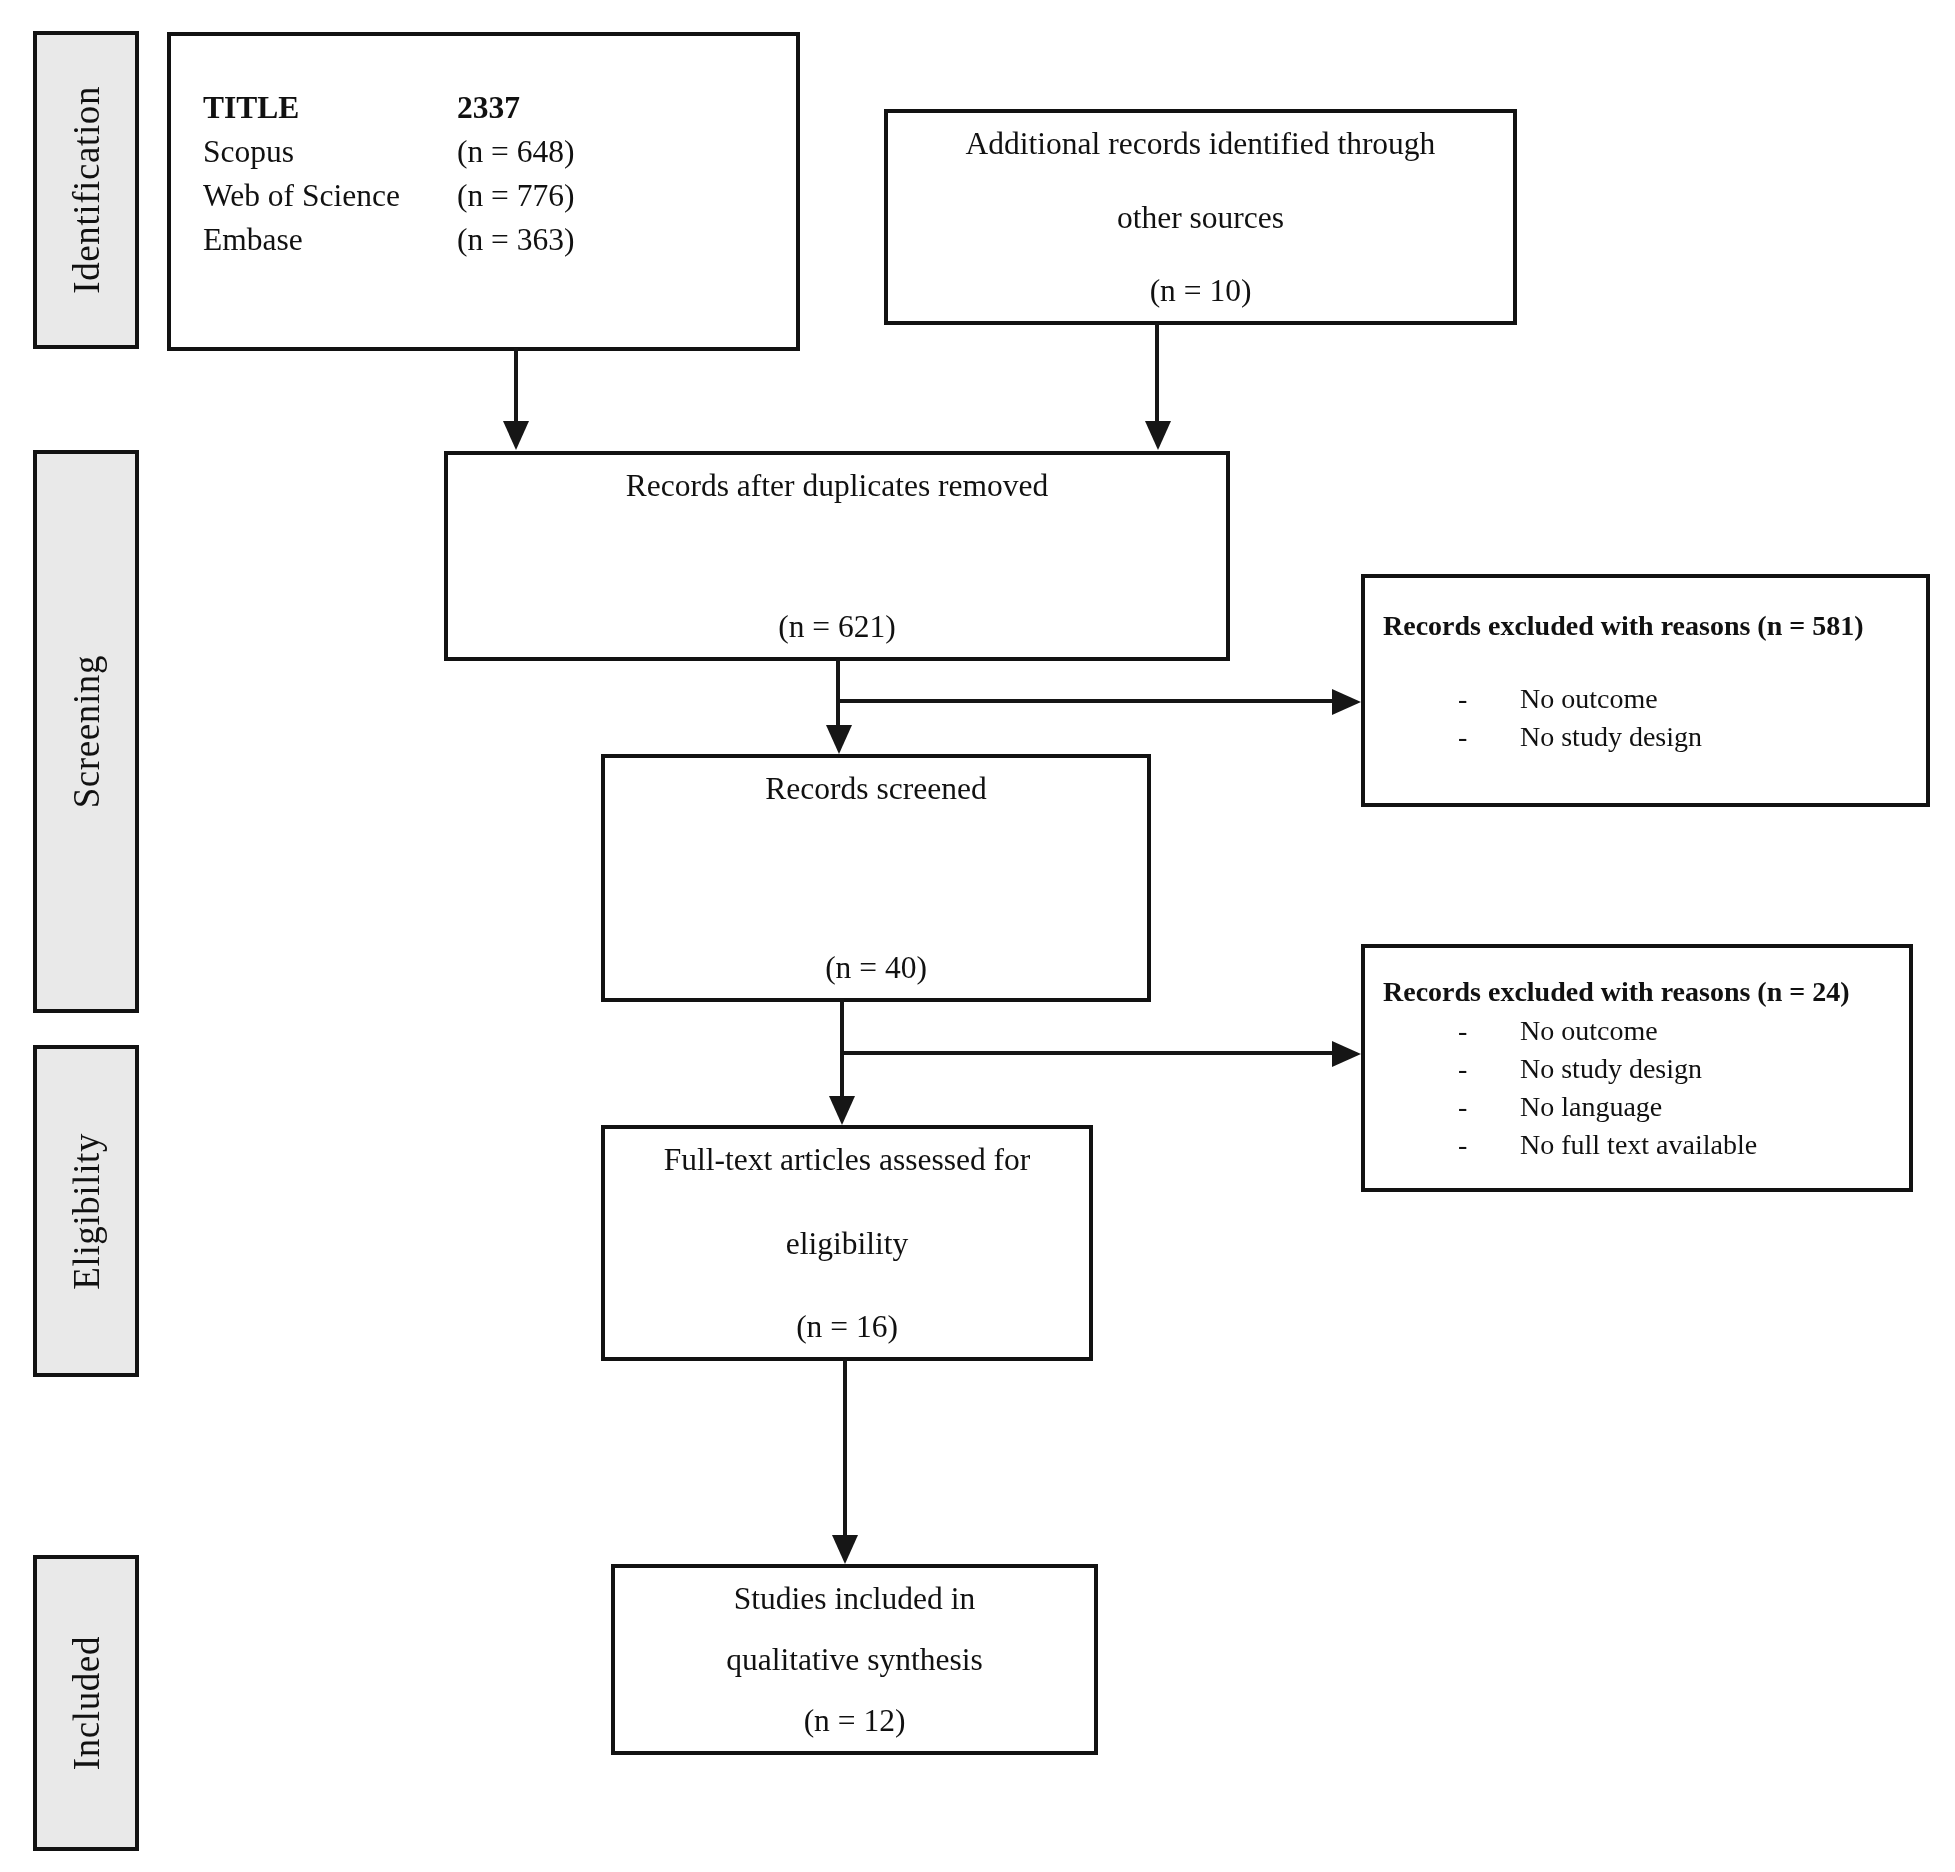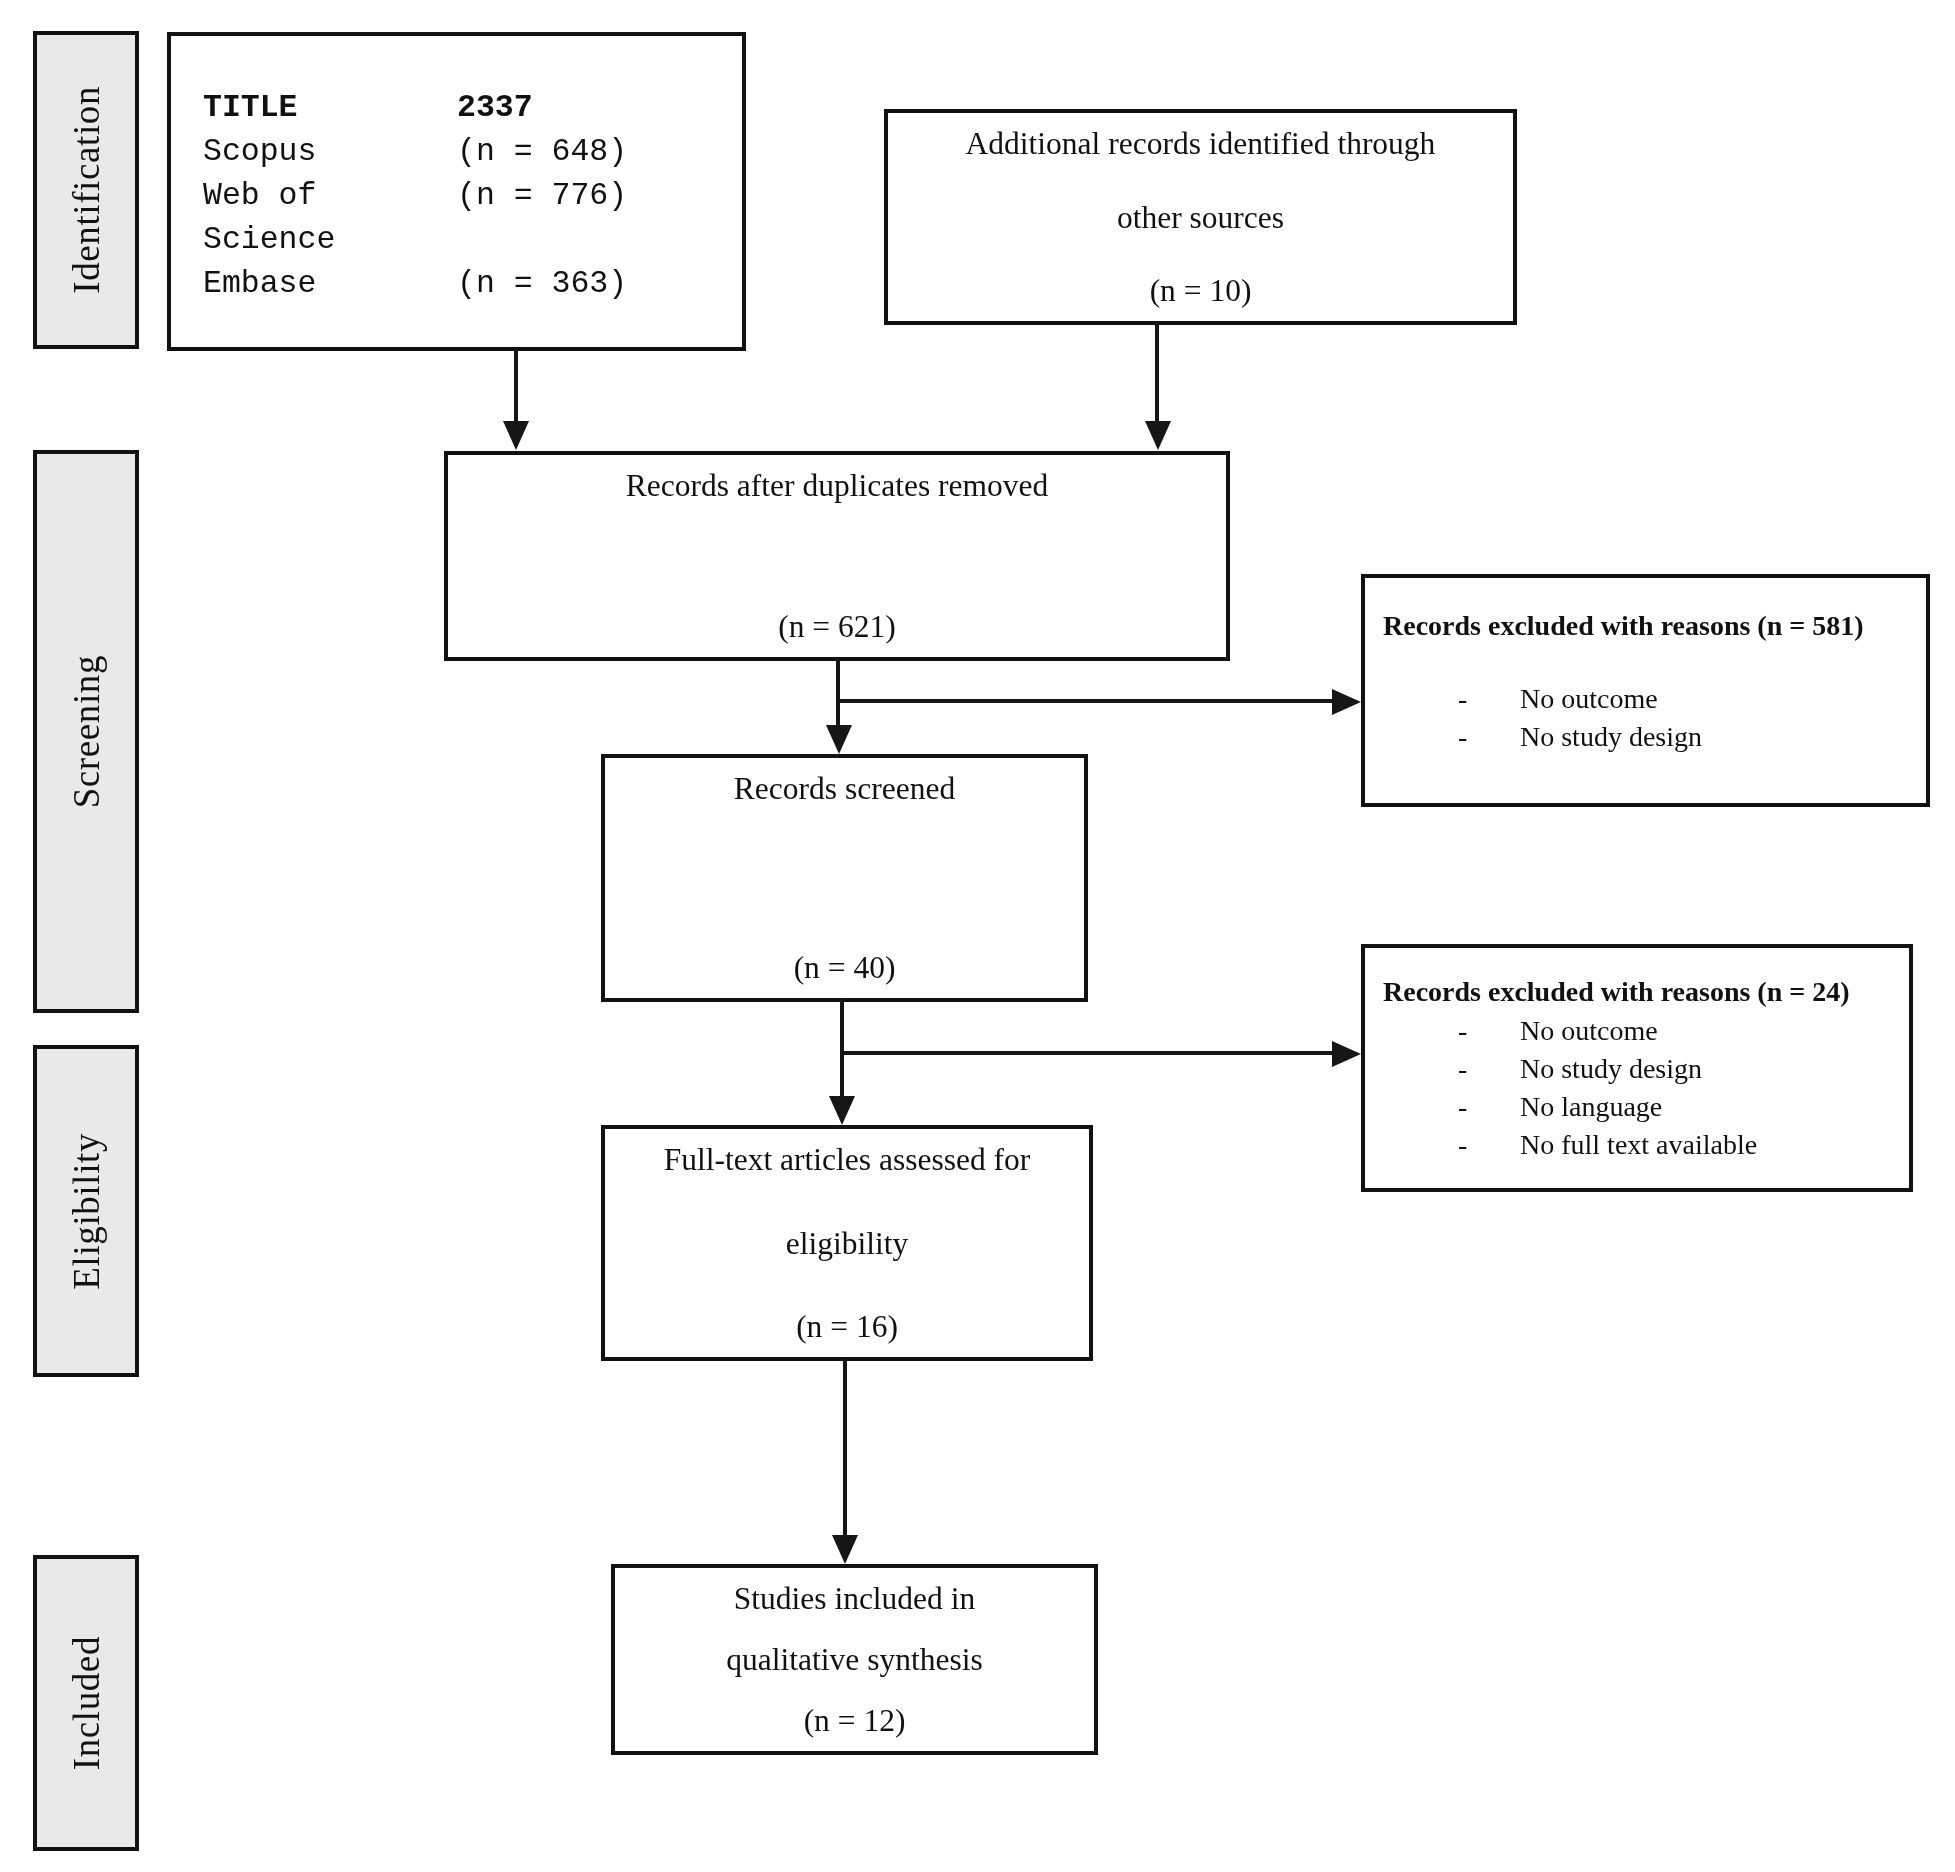--- a/index.html
+++ b/index.html
@@ -74,21 +74,21 @@
   <div class="box stage" style="left:33px; top:450px; width:106px; height:563px;">
     <span class="vlabel">Screening</span>
   </div>
   <div class="box stage" style="left:33px; top:1045px; width:106px; height:332px;">
     <span class="vlabel">Eligibility</span>
   </div>
   <div class="box stage" style="left:33px; top:1555px; width:106px; height:296px;">
     <span class="vlabel">Included</span>
   </div>
 
-  <div class="box" style="left:167px; top:31.5px; width:579px; height:319px;font-family:Liberation Mono, monospace;">
+  <div class="box" style="left:167px; top:31.5px; width:633px; height:319px;">
     <div class="src-table">
       <div class="src-row hdr">
         <span class="lab">TITLE</span>
         <span class="val">2337</span>
       </div>
       <div class="src-row">
         <span class="lab">Scopus</span>
         <span class="val">(n = 648)</span>
       </div>
       <div class="src-row">
@@ -110,21 +110,21 @@
     </div>
   </div>
 
   <div class="box" style="left:444px; top:451px; width:786px; height:210px;">
     <div class="center-lines">
       <div>Records after duplicates removed</div>
       <div>(n = 621)</div>
     </div>
   </div>
 
-  <div class="box" style="left:601px; top:754px; width:487px; height:248px;">
+  <div class="box" style="left:601px; top:754px; width:550px; height:248px;">
     <div class="center-lines">
       <div>Records screened</div>
       <div>(n = 40)</div>
     </div>
   </div>
 
   <div class="box" style="left:1361px; top:574px; width:569px; height:233px;">
     <div class="excl-title" style="padding-top:31px;">Records excluded with reasons (n = 581)</div>
     <div class="reasons" style="margin-top:37px;">
       <div class="reason">

